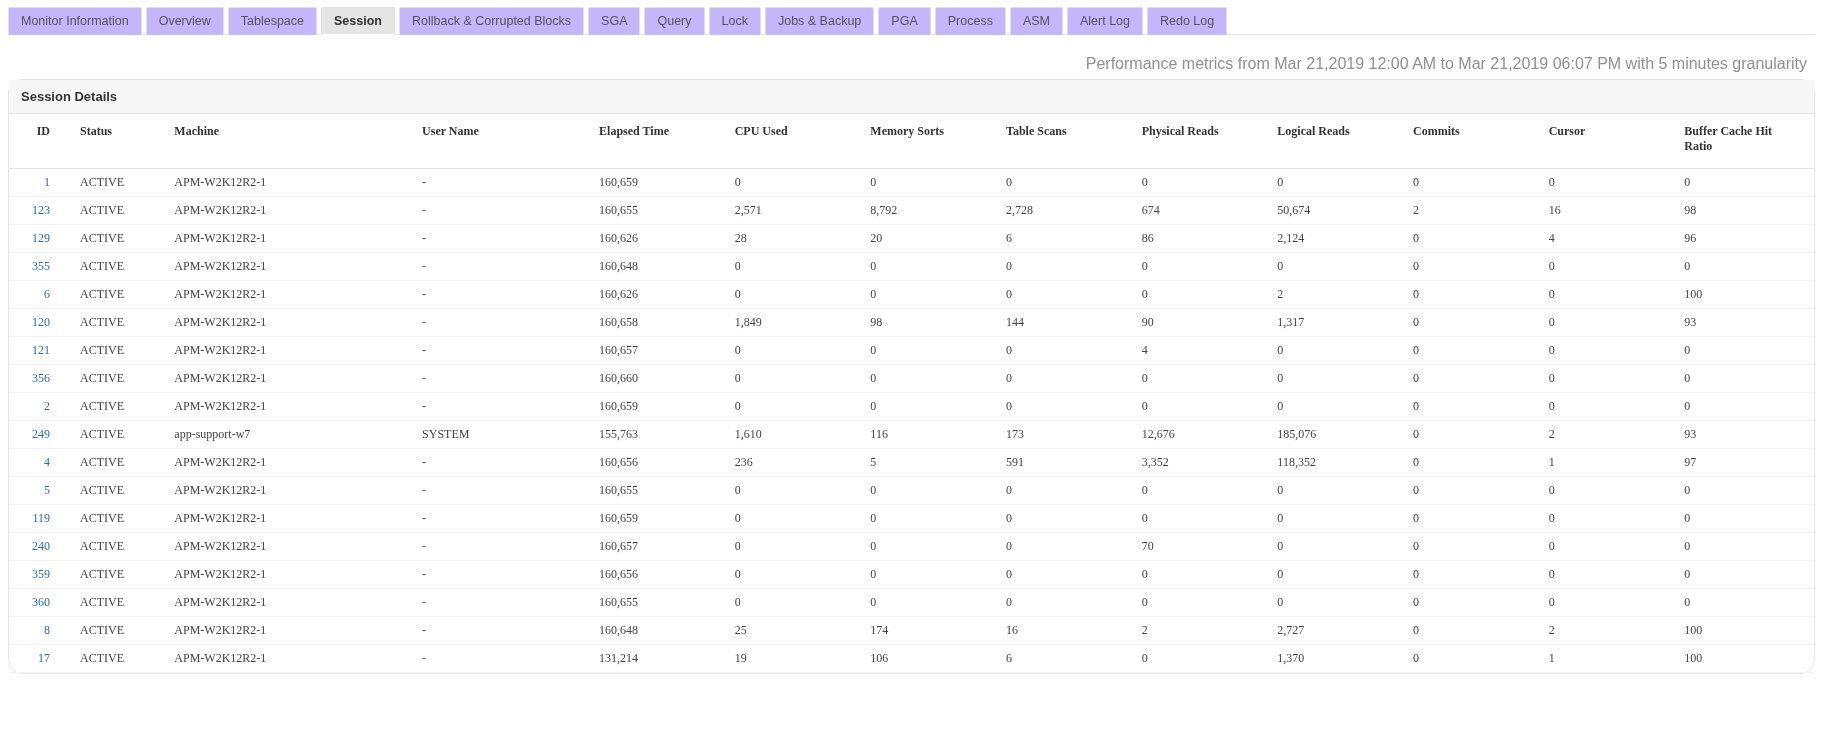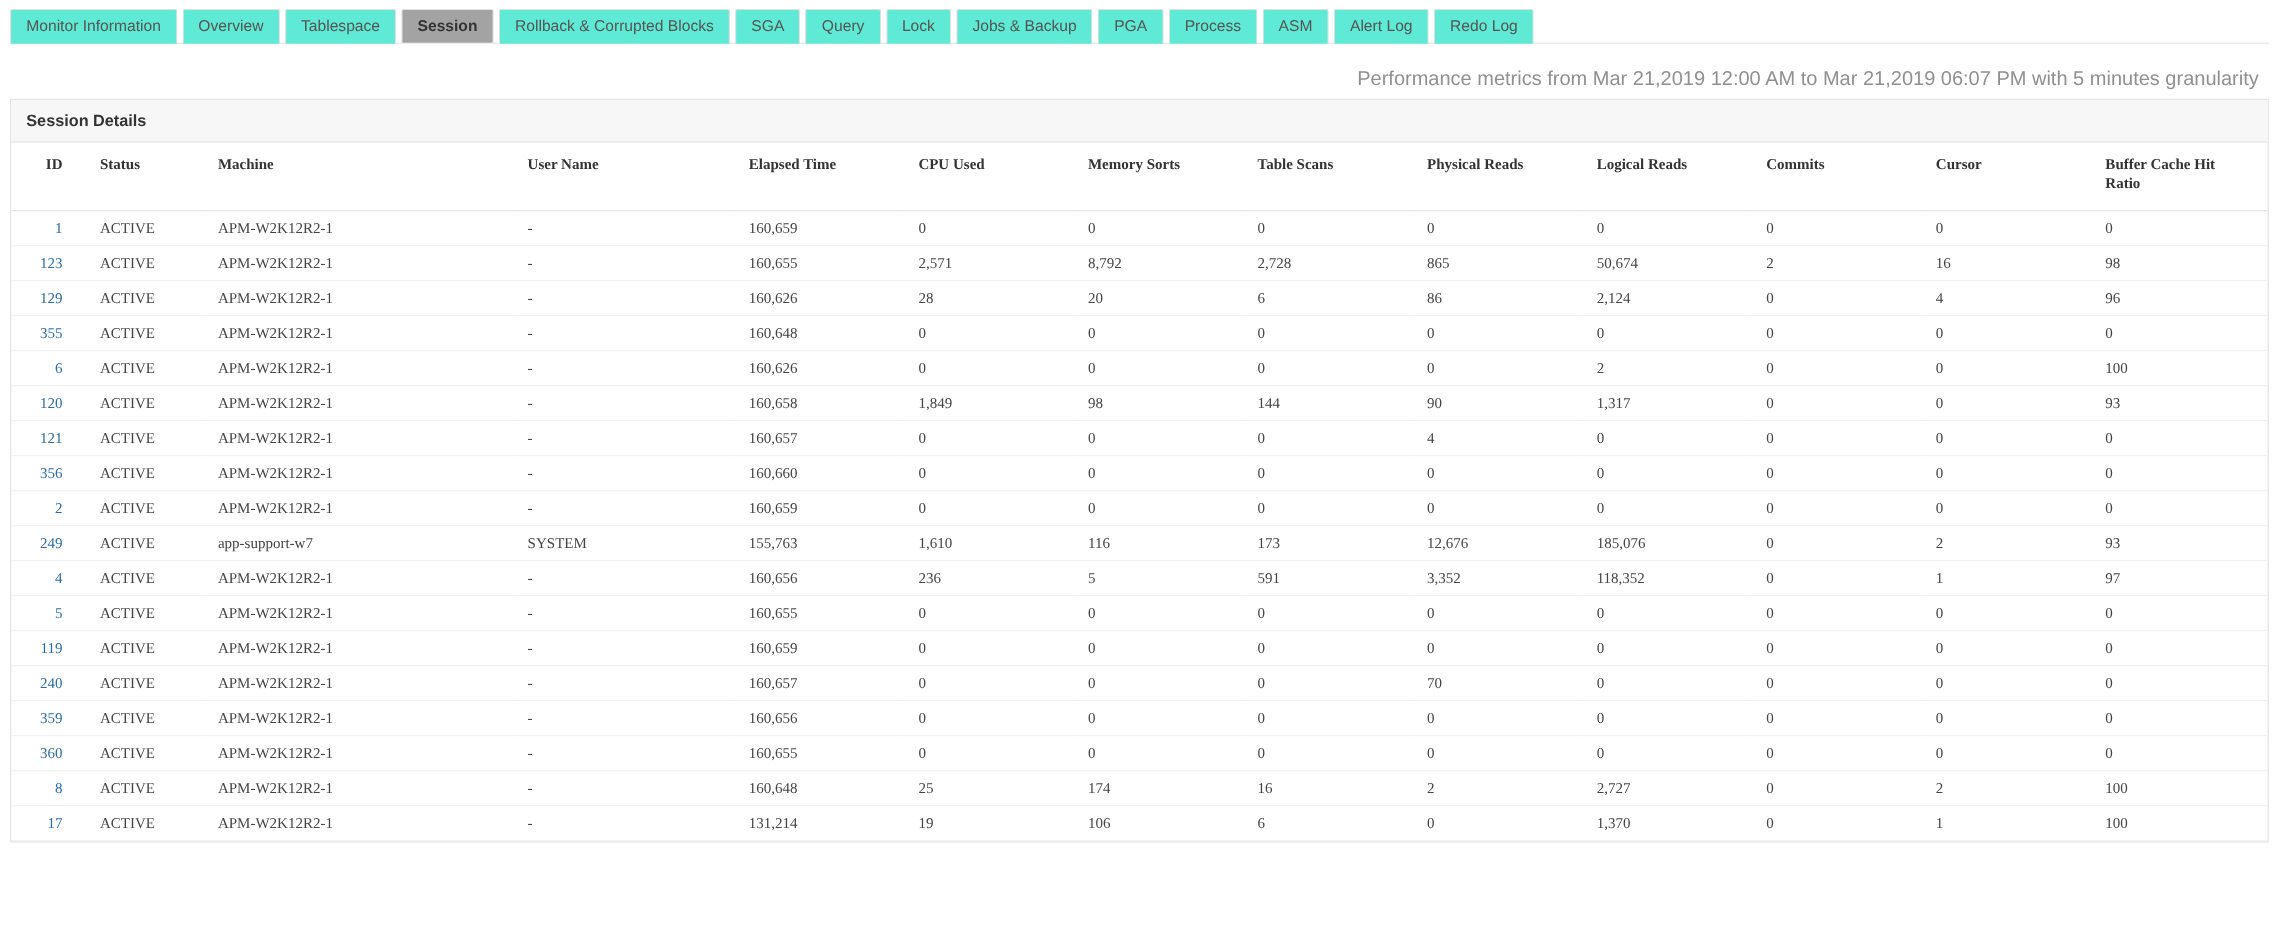--- a/index.html
+++ b/index.html
@@ -14,49 +14,49 @@
   .page-wrap { padding: 6px 8px 20px 8px; }
   
   .tab-bar {
     display: flex;
     flex-wrap: wrap;
     gap: 4px;
     border-bottom: 1px solid #e5e5e5;
     padding-bottom: 0;
   }
   .tab {
-    background: #5eead4;
+    background: #c4b5fd;
     border: 1px solid #e0e0e0;
     border-bottom: none;
     color: #555;
     padding: 6px 12px;
     font-size: 12.5px;
     cursor: pointer;
     border-radius: 2px 2px 0 0;
     position: relative;
     top: 1px;
   }
   .tab.active {
-    background: #a3a3a3;
+    background: #e5e5e5;
     color: #333;
     border-bottom: 1px solid #fff;
     font-weight: 600;
   }
   
   .metrics-line {
     margin-top: 20px;
     color: #909090;
     font-size: 16px;
     text-align: right;
     padding-right: 8px;
   }
   
   .panel {
     border: 1px solid #e5e5e5;
-    border-radius: 0;
+    border-radius: 14px;
     margin-top: 6px;
   }
   .panel-header {
     background: #f7f7f7;
     border-bottom: 1px solid #e5e5e5;
     padding: 9px 12px;
     font-weight: 600;
     color: #333;
     font-size: 13px;
   }
@@ -155,21 +155,21 @@
             </tr>
             <tr>
               <td class="col-id id-link">123</td>
               <td class="col-status">ACTIVE</td>
               <td class="col-machine">APM-W2K12R2-1</td>
               <td class="col-user">-</td>
               <td class="col-num">160,655</td>
               <td class="col-num">2,571</td>
               <td class="col-num">8,792</td>
               <td class="col-num">2,728</td>
-              <td class="col-num">865</td>
+              <td class="col-num">674</td>
               <td class="col-num">50,674</td>
               <td class="col-num">2</td>
               <td class="col-num">16</td>
               <td class="col-last">98</td>
             </tr>
             <tr>
               <td class="col-id id-link">129</td>
               <td class="col-status">ACTIVE</td>
               <td class="col-machine">APM-W2K12R2-1</td>
               <td class="col-user">-</td>

